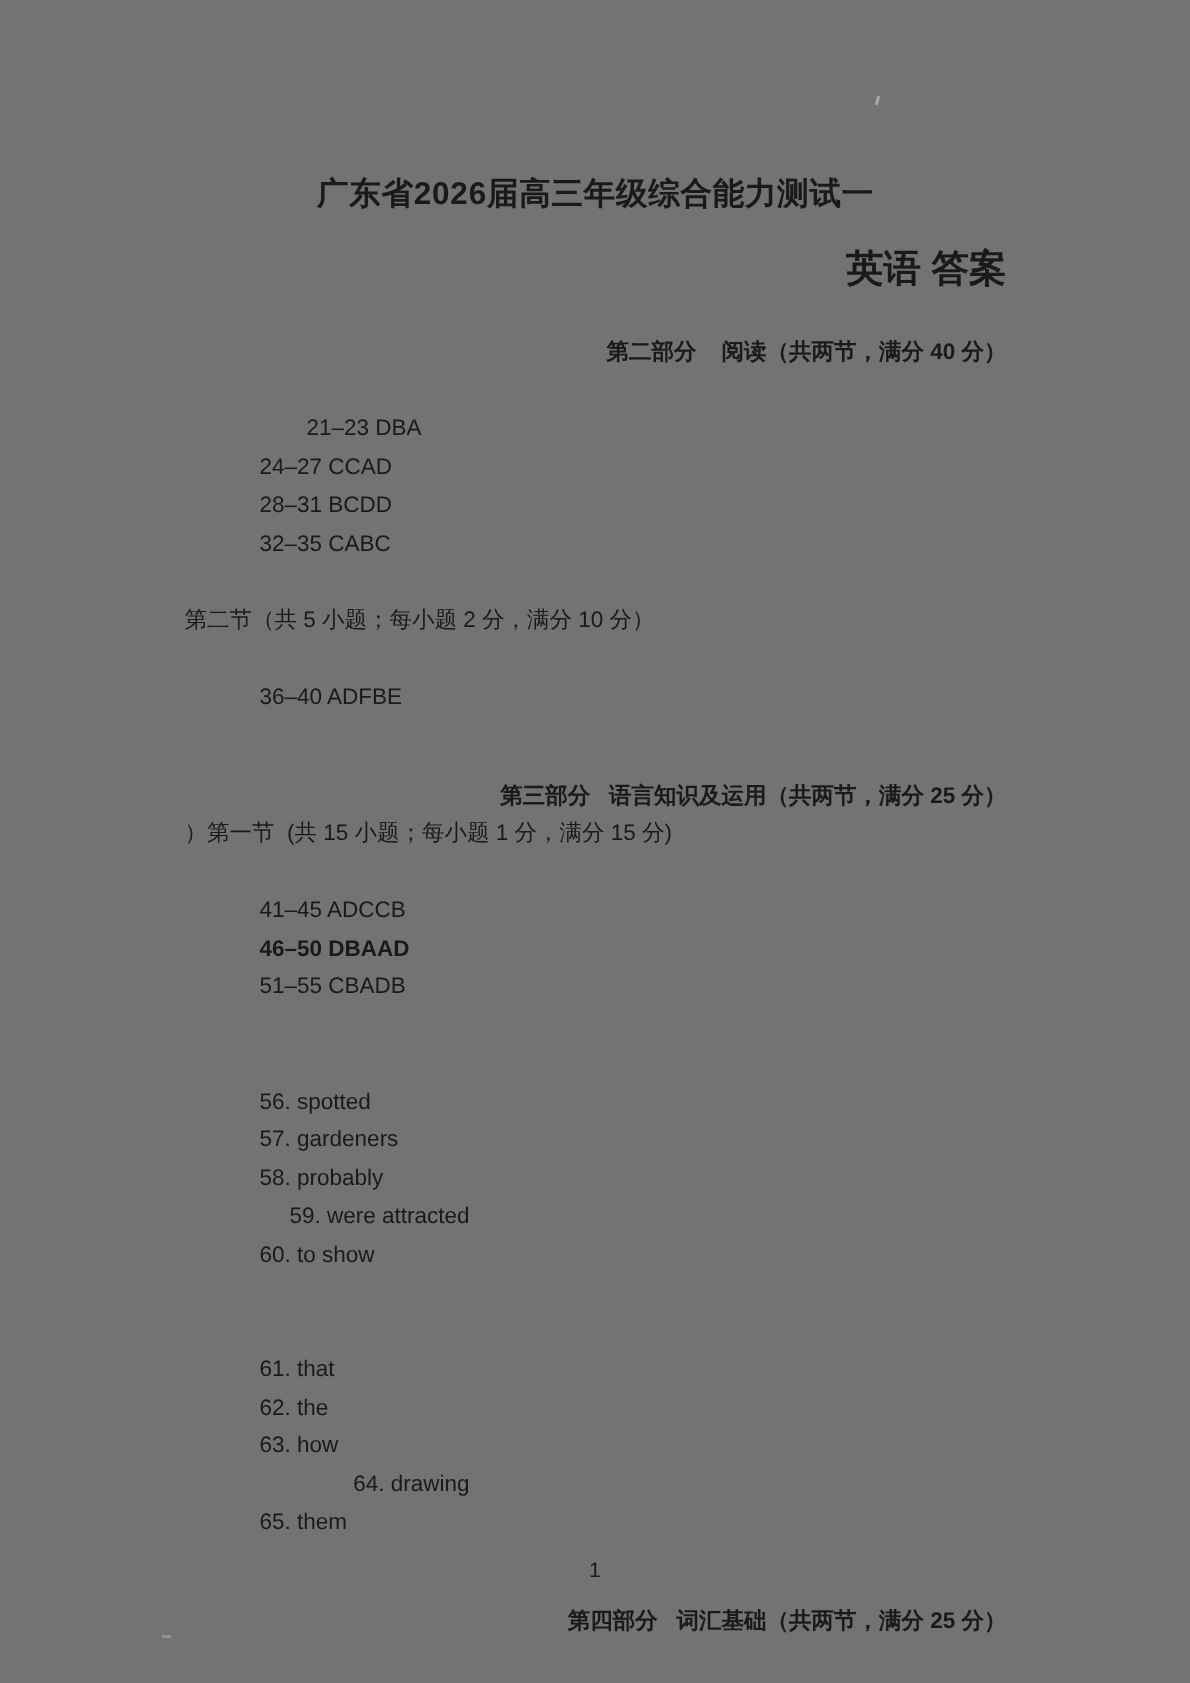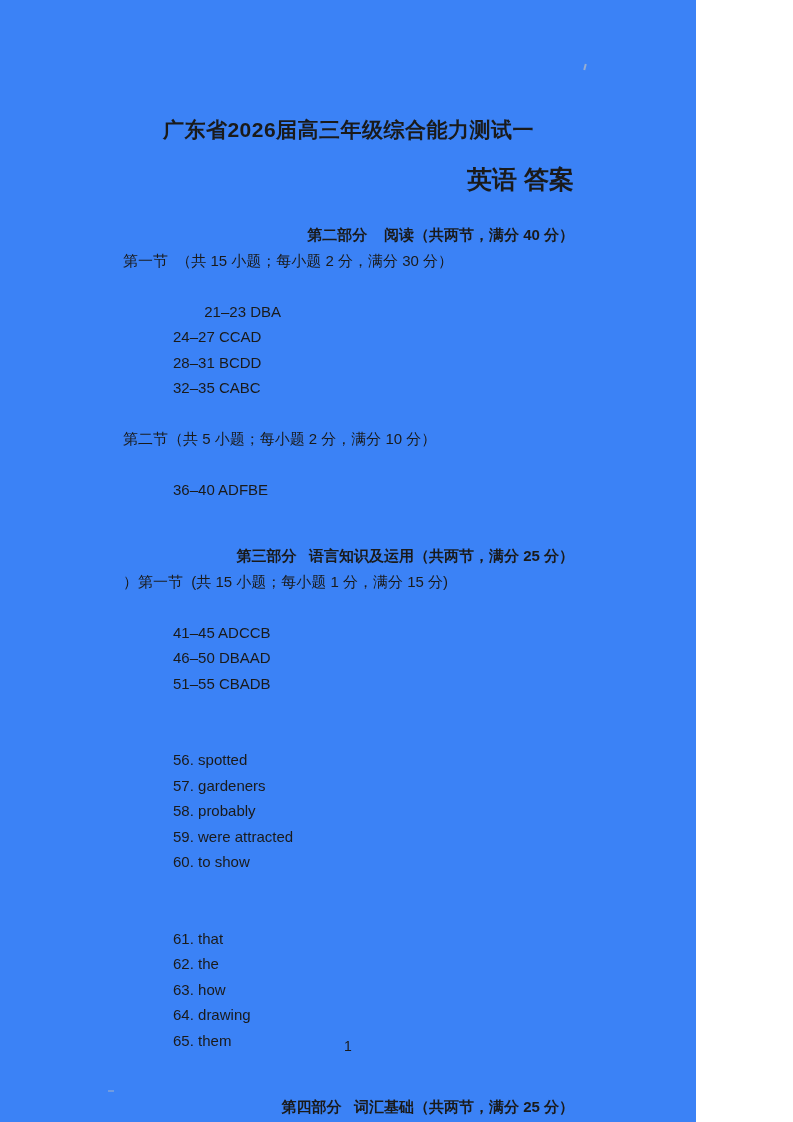--- a/index.html
+++ b/index.html
@@ -4,23 +4,23 @@
 <style>
   html, body {
     margin: 0;
     padding: 0;
     background: #ffffff;
     font-family: "Liberation Sans", "DejaVu Sans", sans-serif;
     color: #1a1a1a;
   }
   .page {
     position: relative;
-    width: 696px;
+    width: 793px;
     height: 1122px;
-    background: #3b82f6;
+    background: #737373;
     overflow: hidden;
     box-sizing: border-box;
     padding: 116px 122px 0 123px;
   }
   .title {
     margin: 0;
     text-align: center;
     font-size: 21px;
     font-weight: 700;
     line-height: 28px;
@@ -45,25 +45,25 @@
     text-align: right;
   }
   .first-part { margin-top: 26px; }
   .bold { font-weight: 400; }
   .row { padding-left: 25px; }
   .cols span { display: inline-block; vertical-align: top; }
   .r1 span:nth-child(1){ width:108px;text-align:right; }
   .r1 span:nth-child(2){ width:112px; }
   .r1 span:nth-child(3){ width:114px; }
   .r2 span:nth-child(1){ width:140px; }
-  .r2 span:nth-child(2){ width:140px; }
+  .r2 span:nth-child(2){ width:140px;font-weight:bold; }
   .r3 span:nth-child(1){ width:84px; }
   .r3 span:nth-child(2){ width:100px; }
   .r3 span:nth-child(3){ width:96px; }
-  .r3 span:nth-child(4){ width:140px; }
+  .r3 span:nth-child(4){ width:140px;text-align:right; }
   .page-number {
     position: absolute;
     left: 0;
     top: 1038px;
     width: 100%;
     text-align: center;
     font-size: 14px;
   }
   .artifact {
     position: absolute;
@@ -79,21 +79,20 @@
 <div class="page">
 
   <span class="artifact artifact-top"></span>
   <span class="artifact artifact-bottom"></span>
 
   <h1 class="title">广东省2026届高三年级综合能力测试一</h1>
   <h2 class="subtitle">英语 答案</h2>
 
   <section>
     <p class="line part-heading first-part">第二部分    阅读（共两节，满分 40 分）</p>
-    <p class="line">第一节  （共 15 小题；每小题 2 分，满分 30 分）</p>
     <p class="line row cols r1">
       <span>21–23 DBA</span>
       <span>24–27 CCAD</span>
       <span>28–31 BCDD</span>
       <span>32–35 CABC</span>
     </p>
     <p class="line">第二节（共 5 小题；每小题 2 分，满分 10 分）</p>
     <p class="line row">
       <span>36–40 ADFBE</span>
     </p>

